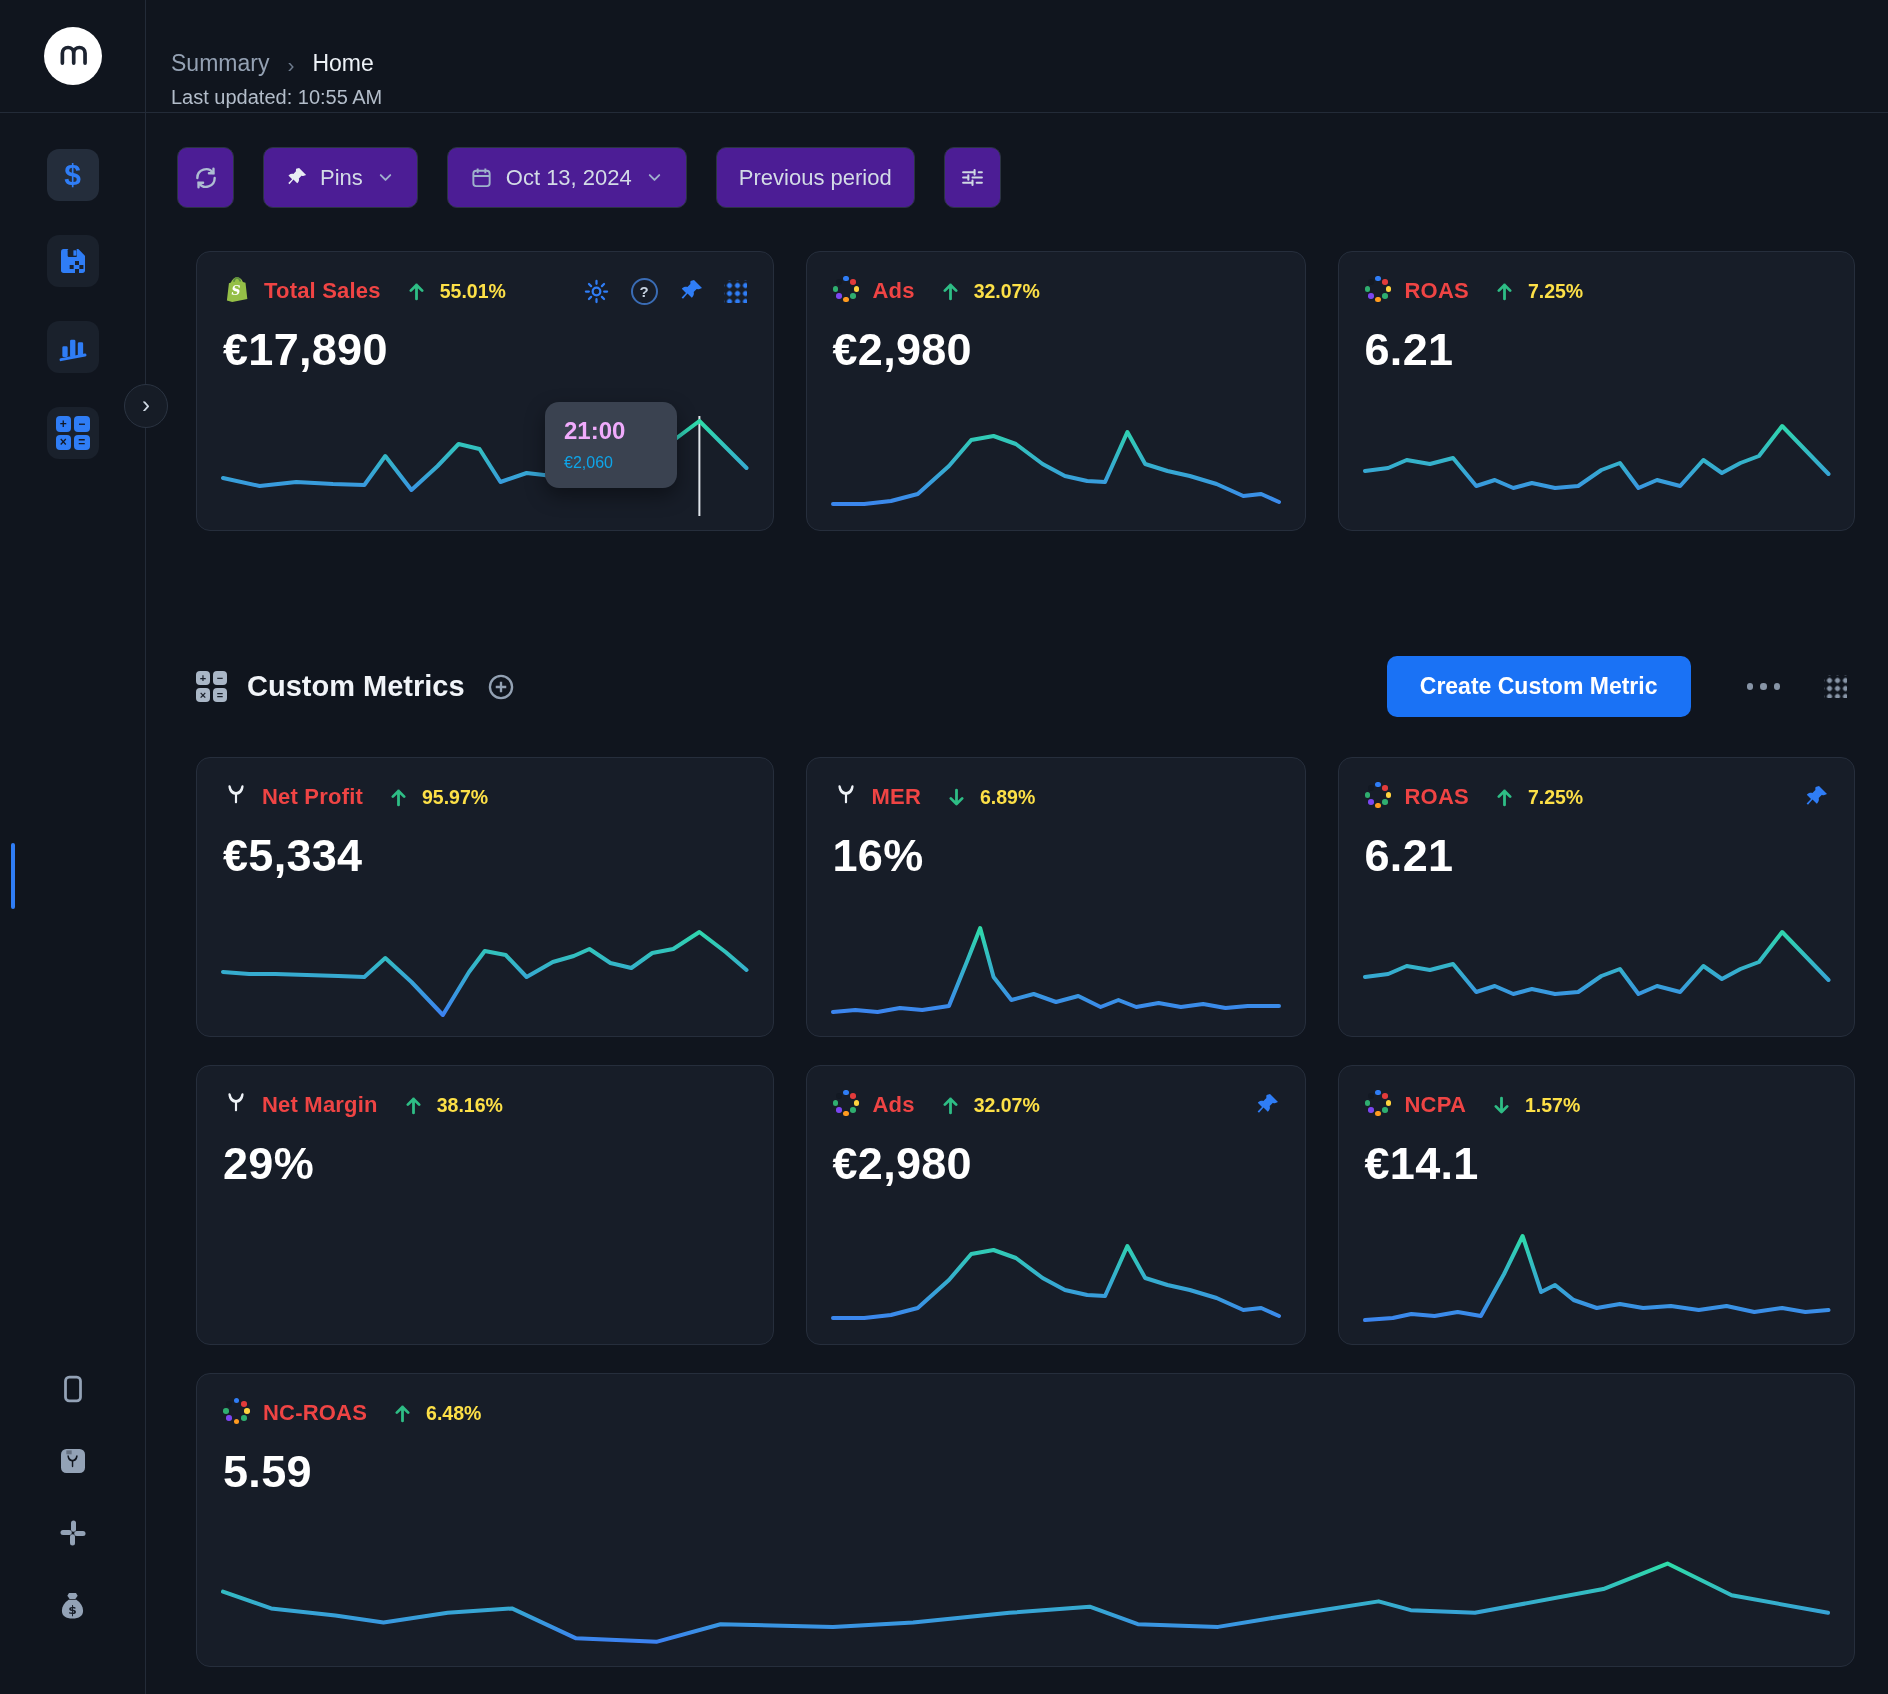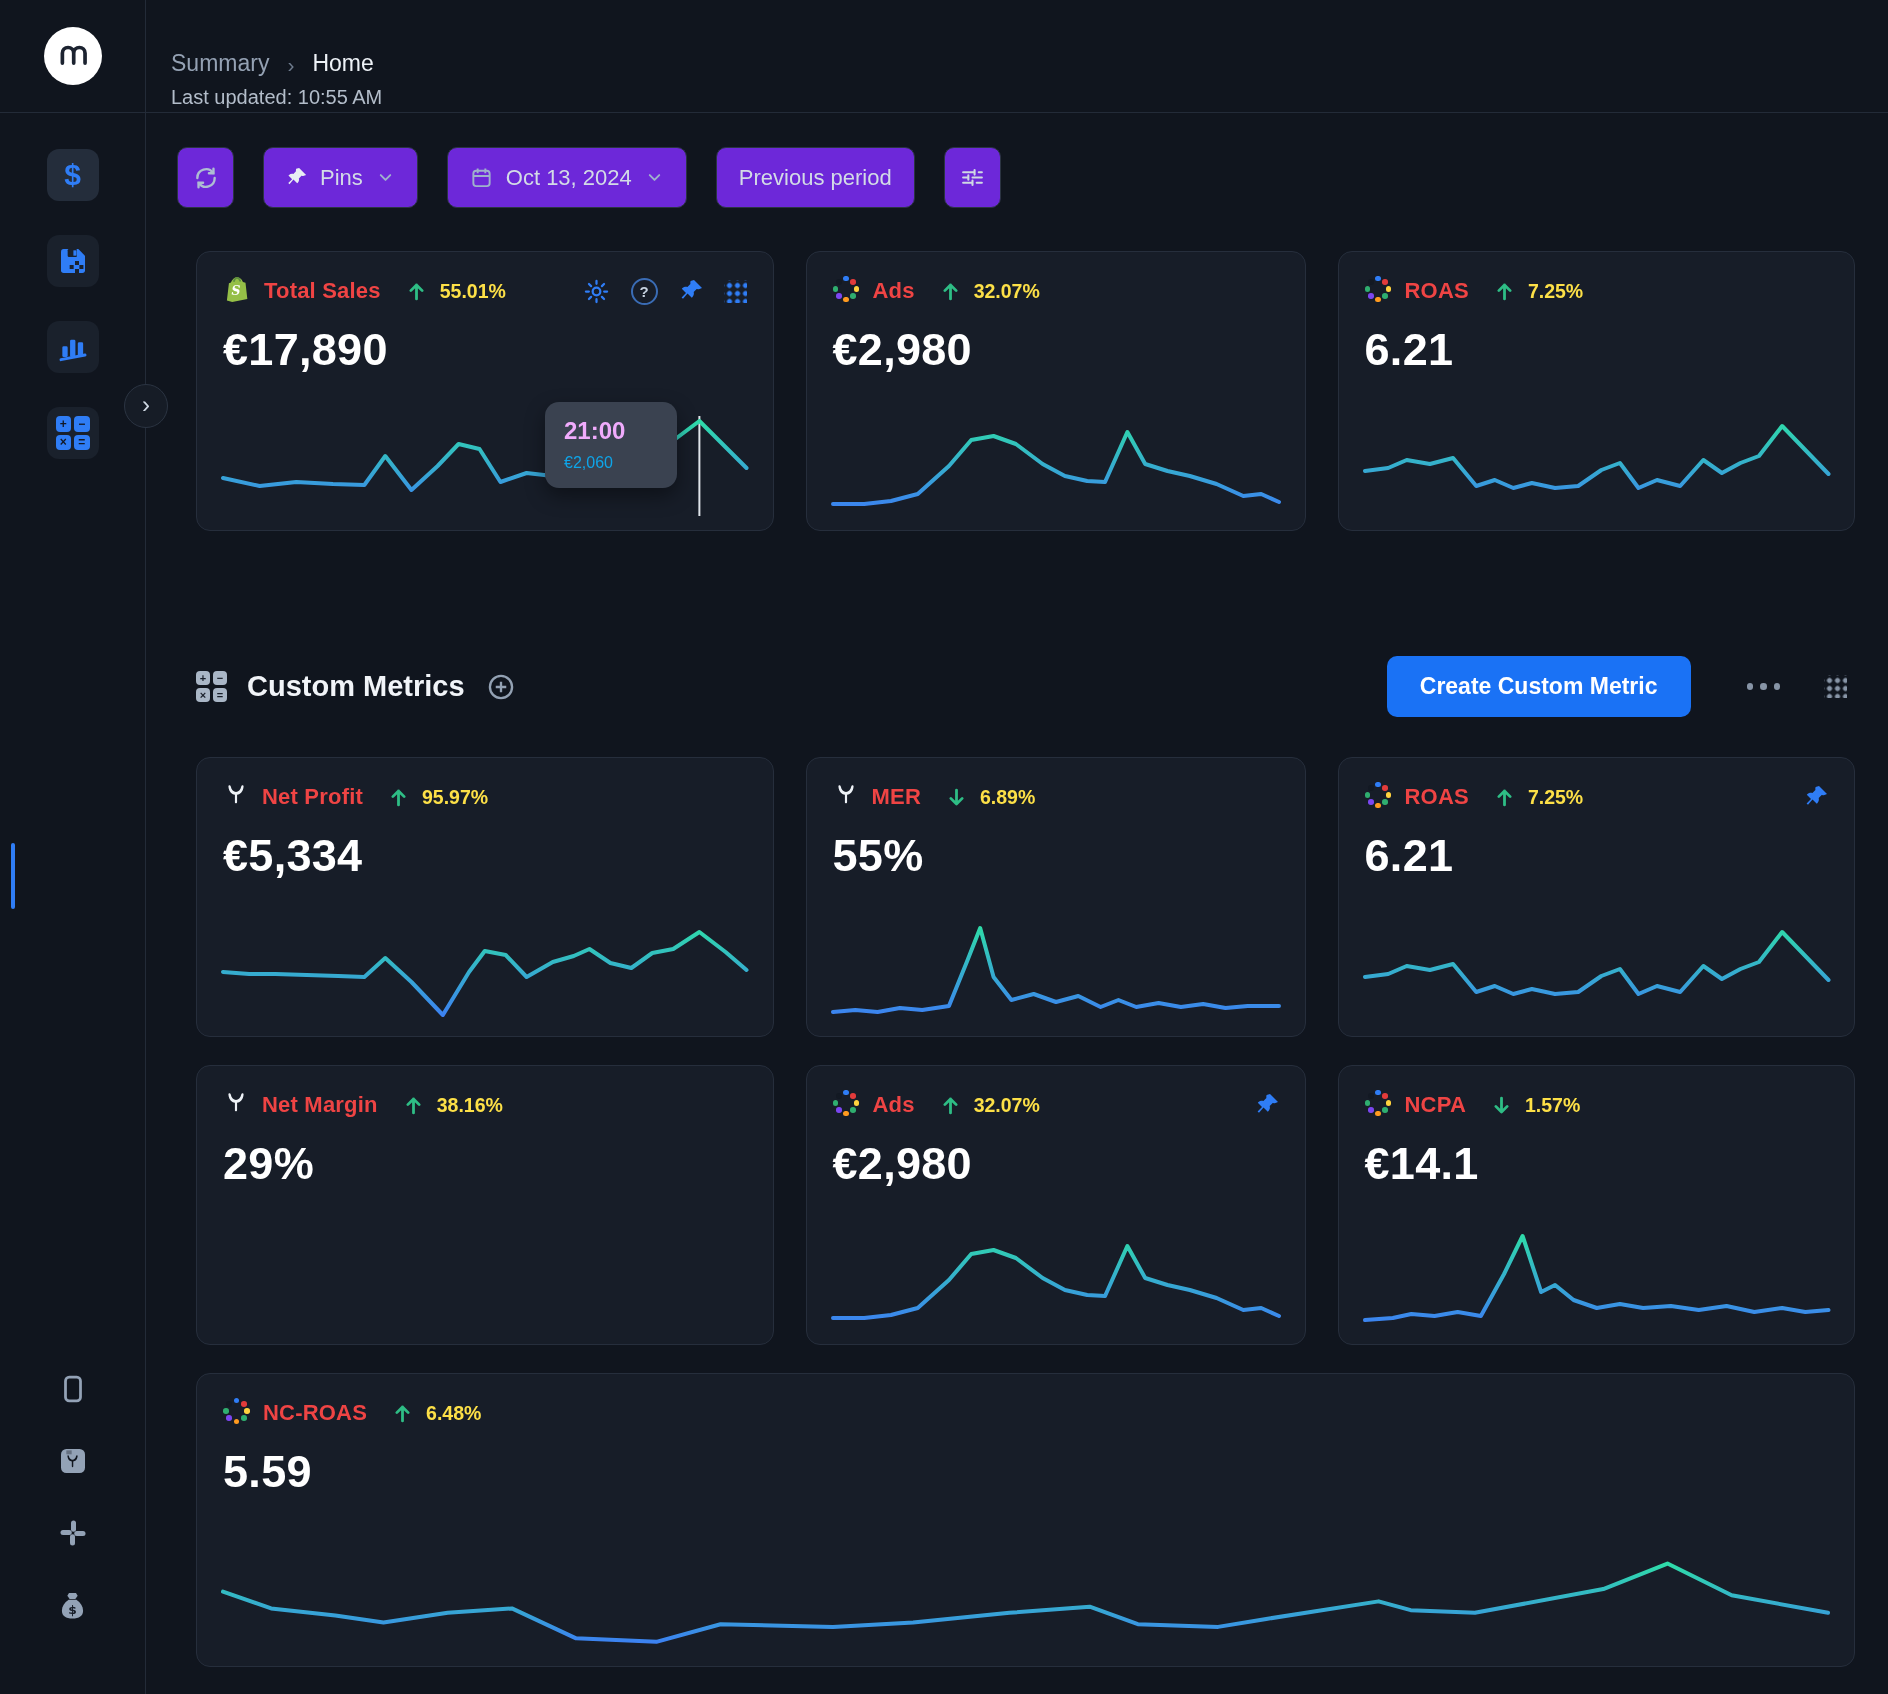--- a/index.html
+++ b/index.html
@@ -28,21 +28,21 @@
   .topbar { border-bottom:1px solid #232b38; padding:17px 0 0 25px; }
   .breadcrumb { display:flex; align-items:flex-end; gap:18px; font-size:23px;margin-top:33px; }
   .bc-root { color:#94a1b3; cursor:pointer; }
   .bc-sep { color:#6f7c8e; font-size:21px; }
   .bc-current { color:#eef2f7; }
   .last-updated { margin-top:9px; font-size:20px; color:#b3bdca; }
 
   
   .main { padding:34px 33px 0 50px; overflow:hidden; }
   .toolbar { display:flex; align-items:center; gap:29px; margin-left:-19px; margin-bottom:43px; }
-  .tbtn { height:61px; border-radius:10px; background:#6d28d9; border:1.5px solid #2b3442; color:#d3dbe6; font-size:22px; display:flex; align-items:center; gap:13px; padding:0 22px; cursor:pointer; white-space:nowrap; }
+  .tbtn { height:61px; border-radius:10px; background:#4c1d95; border:1.5px solid #2b3442; color:#d3dbe6; font-size:22px; display:flex; align-items:center; gap:13px; padding:0 22px; cursor:pointer; white-space:nowrap; }
   .tbtn.icon-only { width:57px; padding:0; justify-content:center; }
 
   
   .grid { display:grid; grid-template-columns:1.155fr 1fr 1.035fr; column-gap:32px; row-gap:28px; }
   .card { position:relative; height:280px; background:#171d28; border:1.5px solid #262e3c; border-radius:14px; padding:24px 26px 0; overflow:hidden; }
   .card.wide { grid-column:1 / -1; height:294px; }
   .card-head { display:flex; align-items:center; gap:13px; height:30px; }
   .c-title { font-size:22px; font-weight:600; color:#ef4444; letter-spacing:.2px; }
   .c-arrow { width:21px; height:21px; margin-left:12px; flex:0 0 auto; }
   .c-pct { font-size:19.5px; font-weight:700; color:#fde047; }
@@ -351,21 +351,21 @@
       <span class="c-icon"><svg width="26" height="26" viewBox="0 0 24 24">
                 <path d="M5 4.2C5.4 9.6 8.6 11.6 11 11.8L11 18.6C11 20 13 20 13 18.6L13 11.8C15.4 11.6 18.6 9.6 19 4.2C19.1 2.8 17.2 2.6 16.9 4C16.2 7.6 14.2 9.2 12 9.2C9.8 9.2 7.8 7.6 7.1 4C6.8 2.6 4.9 2.8 5 4.2Z" fill="#eef2f7"></path>
               </svg></span>
       <span class="c-title">MER</span>
       <svg class="c-arrow" viewBox="0 0 24 24" fill="none" stroke="#2ebd85" stroke-width="3.2" stroke-linecap="round" stroke-linejoin="round" style="transform: rotate(180deg);">
         <path d="M12 20.5V4.5M5.5 11L12 4.5 18.5 11"></path>
       </svg>
       <span class="c-pct">6.89%</span>
       <span class="c-actions"></span>
     </div>
-    <div class="c-value">55%</div>
+    <div class="c-value">16%</div>
     <div class="c-chart">
             <svg viewBox="0 0 100 100" preserveAspectRatio="none">
               <defs>
                 <linearGradient id="grad5" gradientUnits="userSpaceOnUse" x1="0" y1="0" x2="0" y2="100">
                   <stop offset="0" stop-color="#2ee0a5"></stop>
                   <stop offset="1" stop-color="#3d7bf7"></stop>
                 </linearGradient>
               </defs>
               <polyline points="0,90 5,88 10,90 15,86 20,88 26,84 30,40 33,6 36,55 40,78 45,72 50,80 55,74 60,85 64,78 68,85 73,81 78,85 83,82 88,86 93,84 100,84" fill="none" stroke="url(#grad5)" stroke-width="4" stroke-linejoin="round" stroke-linecap="round" vector-effect="non-scaling-stroke"></polyline>
             </svg>

